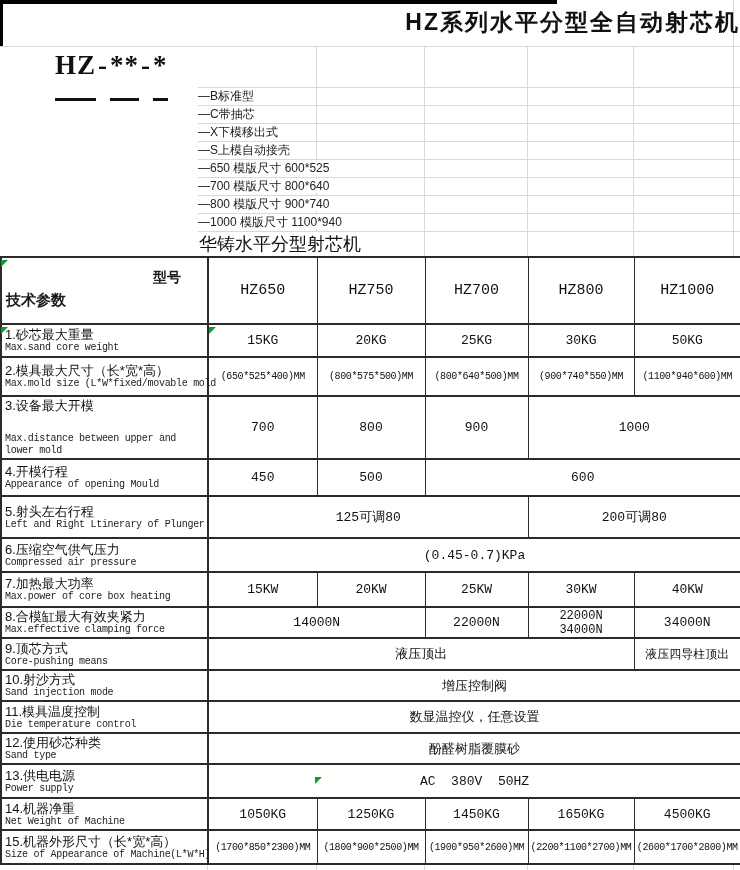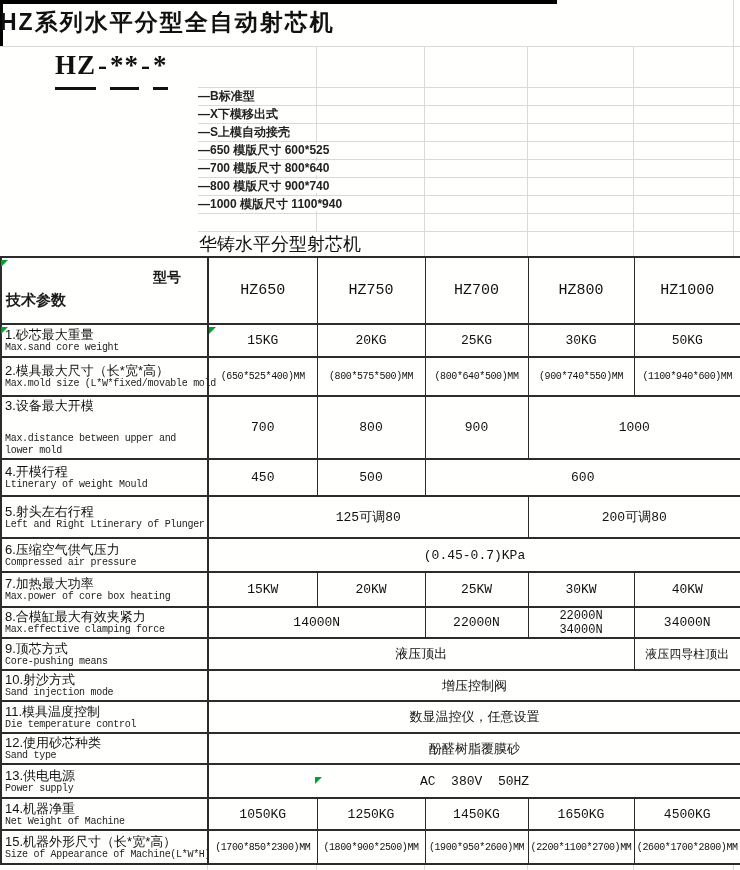--- a/index.html
+++ b/index.html
@@ -2,36 +2,36 @@
 <html><head>
 <meta charset="utf-8">
 <style>
   html,body{margin:0;padding:0;background:#fff;}
   #page{position:relative;width:740px;height:870px;background:#fffffe;overflow:hidden;
         font-family:"Liberation Sans",sans-serif;color:#1a1a1a;}
 
   
   .top-bar{position:absolute;left:0;top:0;width:557px;height:4px;background:#000;}
   .left-bar{position:absolute;left:0;top:0;width:3px;height:47px;background:#000;}
-  .doc-title{position:absolute;left:0;top:7px;width:740px;text-align:left;
+  .doc-title{position:absolute;left:0;top:7px;width:740px;text-align:right;
              font-size:23px;font-weight:bold;letter-spacing:2px;color:#111;}
 
   
   .hline{position:absolute;height:1px;background:#d9d9d9;}
   .vline{position:absolute;width:1px;background:#d9d9d9;}
 
   
   .model-code{position:absolute;left:55px;top:50px;font-family:"Liberation Serif",serif;
               font-size:27px;font-weight:bold;color:#111;letter-spacing:1px;background:#fffffe;}
-  .model-code .u{border-bottom:3px solid #111;padding-bottom:7px;}
+  .model-code .u{border-bottom:3px solid #111;padding-bottom:18px;}
   .model-code .dash{margin:0 2px;}
 
   
   .options{position:absolute;left:198px;top:87px;}
-  .opt{height:18px;line-height:18px;font-size:12px;color:#222;white-space:nowrap;font-weight:bold;}
+  .opt{height:18px;line-height:18px;font-size:12px;color:#222;white-space:nowrap;}
   .opt span{background:#fffffe;padding-right:4px;}
 
   .subtitle{position:absolute;left:199px;top:232px;font-size:18px;color:#111;
             background:#fffffe;padding-right:4px;white-space:nowrap;}
 
   
   table.spec{position:absolute;left:0;top:256px;width:740px;border-collapse:collapse;
              table-layout:fixed;background:#fffffe;}
   table.spec td{border:2px solid #2b2b2b;border-left-width:1px;border-right-width:1px;
                 padding:0;vertical-align:middle;text-align:center;overflow:hidden;}
@@ -86,20 +86,21 @@
   <div class="vline" style="left:527px;top:842px;height:28px;"></div>
   <div class="vline" style="left:633px;top:842px;height:28px;"></div>
   <div class="vline" style="left:733px;top:842px;height:28px;"></div>
 
   <div class="doc-title">HZ系列水平分型全自动射芯机</div>
 
   <div class="model-code"><span class="u">HZ</span><span class="dash">-</span><span class="u">**</span><span class="dash">-</span><span class="u">*</span></div>
 
   <div class="options">
     <div class="opt"><span>—B标准型</span></div>
+    <div class="opt"><span>—C带抽芯</span></div>
     <div class="opt"><span>—X下模移出式</span></div>
     <div class="opt"><span>—S上模自动接壳</span></div>
     <div class="opt"><span>—650 模版尺寸 600*525</span></div>
     <div class="opt"><span>—700 模版尺寸 800*640</span></div>
     <div class="opt"><span>—800 模版尺寸 900*740</span></div>
     <div class="opt"><span>—1000 模版尺寸 1100*940</span></div>
   </div>
 
   <div class="subtitle">华铸水平分型射芯机</div>
 
@@ -152,21 +153,21 @@
         <div class="pen">Max.distance between upper and lower mold</div>
       </td>
       <td class="val">700</td>
       <td class="val">800</td>
       <td class="val">900</td>
       <td class="val" colspan="2">1000</td>
     </tr>
     <tr style="height:37px">
       <td class="param">
         <div class="pcn">4.开模行程</div>
-        <div class="pen">Ltinerary of weight Mould</div>
+        <div class="pen">Appearance of opening Mould</div>
       </td>
       <td class="val">450</td>
       <td class="val">500</td>
       <td class="val" colspan="3">600</td>
     </tr>
     <tr style="height:42px">
       <td class="param">
         <div class="pcn">5.射头左右行程</div>
         <div class="pen">Left and Right Ltinerary of Plunger</div>
       </td>

